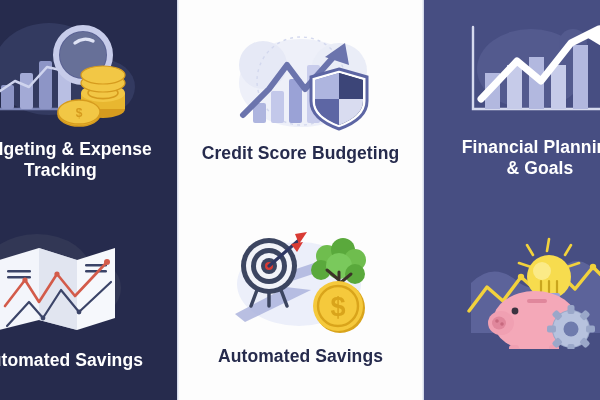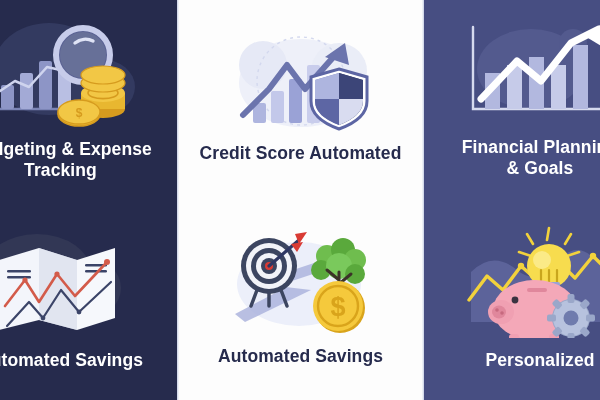--- a/index.html
+++ b/index.html
@@ -180,21 +180,21 @@
           <path d="M118 38 L146 46 L146 70 Q146 88 118 98 Q90 88 90 70 L90 46 Z" fill="#ffffff" stroke="#5d66a4" stroke-width="3"></path>
           <path d="M118 42 L142 49 L142 70 Q142 85 118 94 Z" fill="#2f3763"></path>
           <path d="M118 42 L94 49 L94 70 Q94 85 118 94 Z" fill="#7c85bd"></path>
           <path d="M118 42 L142 49 L142 68 L118 68 Z" fill="#3c4578"></path>
           <path d="M118 68 L142 68 L142 70 Q142 85 118 94 Z" fill="#d9dcf0"></path>
           <path d="M118 68 L94 68 L94 70 Q94 85 118 94 Z" fill="#5d66a4"></path>
           <path d="M94 49 L118 42 L118 68 L94 68 Z" fill="#aeb5df"></path>
         </svg>
       </div>
       <div class="caption">
-        <span class="cap-line">Credit Score Automated</span>
+        <span class="cap-line">Credit Score Budgeting</span>
       </div>
     </div>
 
     <div class="cell">
       <div class="art">
         <svg width="160" height="110" viewBox="0 0 160 110">
           <ellipse cx="78" cy="56" rx="62" ry="42" fill="#eceffa"></ellipse>
 
           <polygon points="14,86 64,60 30,56 96,34 98,44 56,58 90,62 24,94" fill="#adb4dd" opacity=".85"></polygon>
 
@@ -305,18 +305,17 @@
               <rect x="-3.5" y="-24" width="7" height="9" rx="2" transform="rotate(45)"></rect>
               <rect x="-3.5" y="15" width="7" height="9" rx="2" transform="rotate(45)"></rect>
               <rect x="-24" y="-3.5" width="9" height="7" rx="2" transform="rotate(45)"></rect>
               <rect x="15" y="-3.5" width="9" height="7" rx="2" transform="rotate(45)"></rect>
             </g>
             <circle r="7.5" fill="#6f7bad"></circle>
           </g>
         </svg>
       </div>
       <div class="caption">
-        <span class="cap-line">Personalized</span>
       </div>
     </div>
   </div>
 
 </div>
 
 </body></html>

